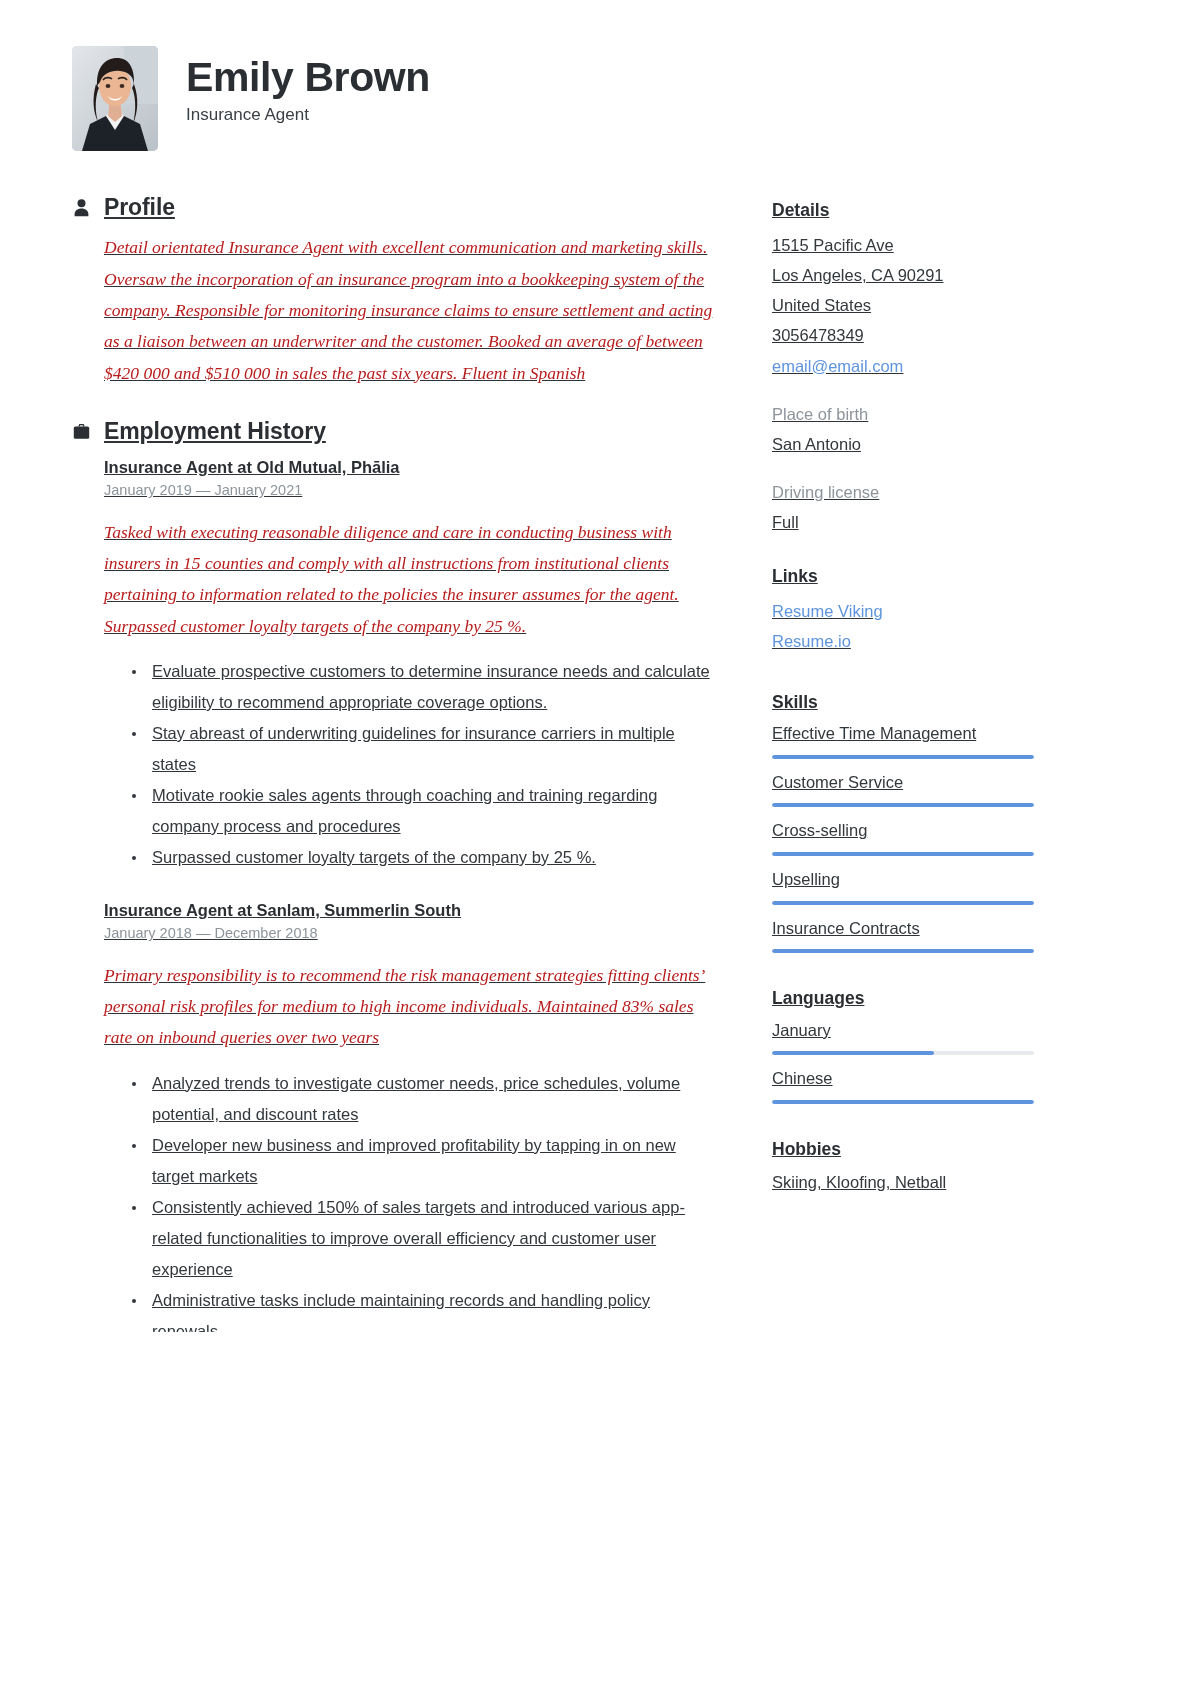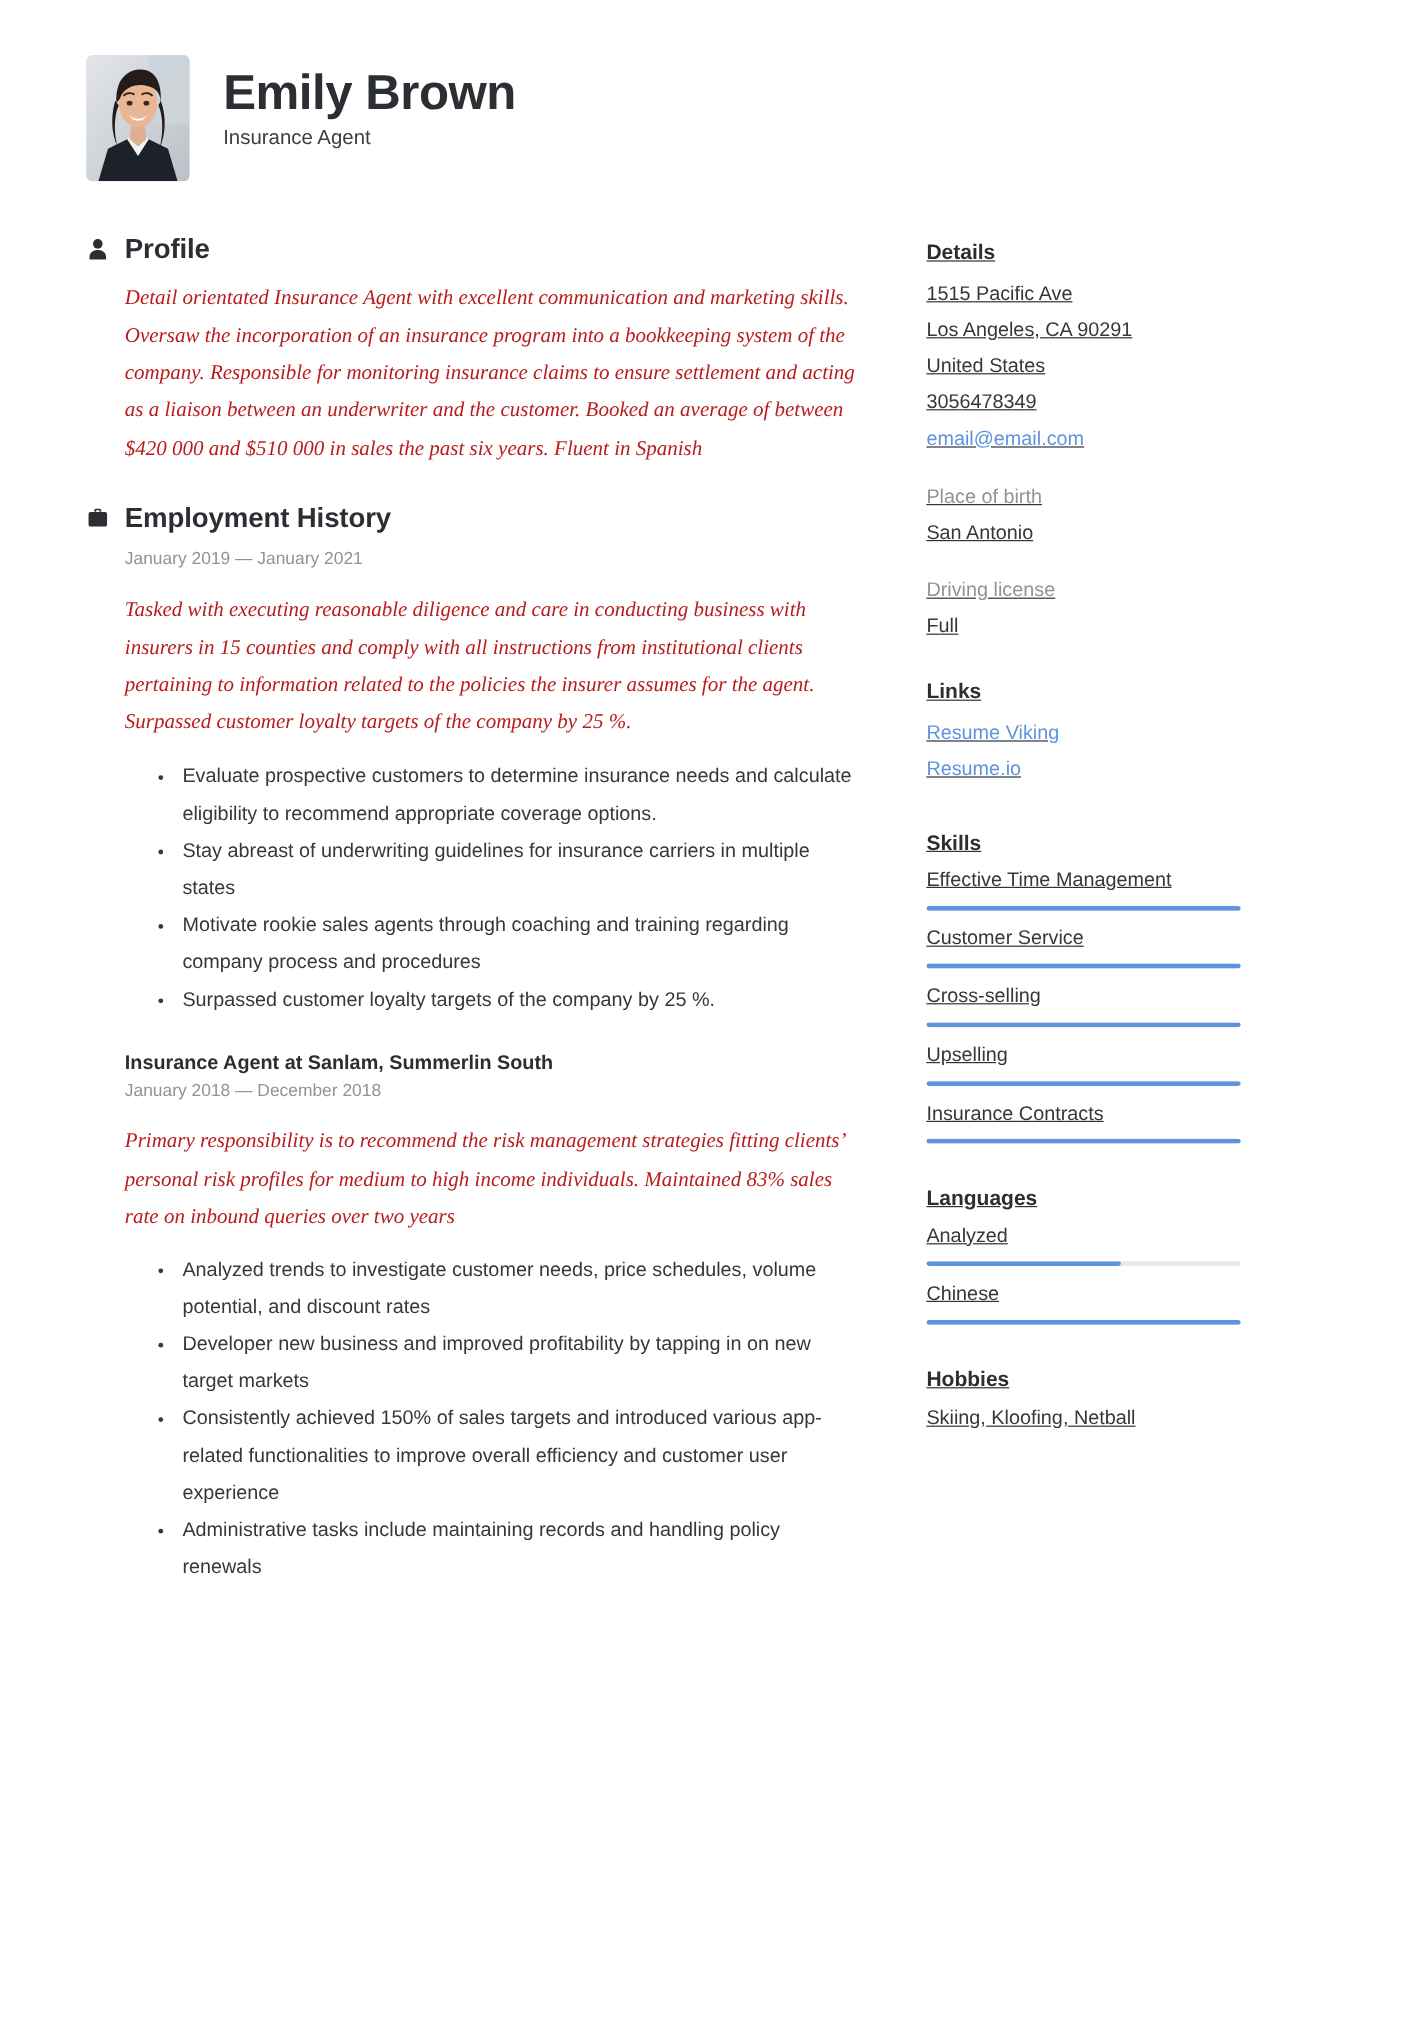--- a/index.html
+++ b/index.html
@@ -67,21 +67,21 @@
     flex: 0 0 646px;
   }
   .col-gap { flex: 0 0 54px; }
   .col-side {
     width: 262px;
     flex: 0 0 262px;
     padding-top: 4px;
   }
 
   
-  .section { margin-bottom: 30px; }
+  .section { margin-bottom: 30px; text-decoration: underline; }
   .section-head {
     display: flex;
     align-items: center;
     gap: 14px;
     margin-bottom: 12px;
   }
   .section-icon {
     width: 18px;
     height: 20px;
     display: flex;
@@ -268,20 +268,21 @@
             <svg width="17" height="17" viewBox="0 0 17 17" aria-hidden="true">
               <path d="M5.6 3.4 L5.6 2.4 C5.6 1.5 6.3 0.9 7.2 0.9 L9.8 0.9 C10.7 0.9 11.4 1.5 11.4 2.4 L11.4 3.4 L9.9 3.4 L9.9 2.6 C9.9 2.3 9.7 2.2 9.5 2.2 L7.5 2.2 C7.3 2.2 7.1 2.3 7.1 2.6 L7.1 3.4 Z" fill="#2b2f33"></path>
               <rect x="0.8" y="3.6" width="15.4" height="12.2" rx="1.6" fill="#2b2f33"></rect>
             </svg>
           </span>
           <span class="section-title">Employment History</span>
         </div>
         <div class="section-body">
 
           <div class="job">
+            <div class="job-heading">Insurance Agent at Old Mutual, Phālia</div>
             <div class="job-dates">January 2019 — January 2021</div>
             <p class="para-italic job-desc">Tasked with executing reasonable diligence and care in conducting business with insurers in 15 counties and comply with all instructions from institutional clients pertaining to information related to the policies the insurer assumes for the agent. Surpassed customer loyalty targets of the company by 25 %.</p>
             <ul class="bullets">
               <li>Evaluate prospective customers to determine insurance needs and calculate eligibility to recommend appropriate coverage options.</li>
               <li>Stay abreast of underwriting guidelines for insurance carriers in multiple states</li>
               <li>Motivate rookie sales agents through coaching and training regarding company process and procedures</li>
               <li>Surpassed customer loyalty targets of the company by 25 %.</li>
             </ul>
           </div>
 
@@ -359,21 +360,21 @@
           <div class="meter-track">
             <div class="meter-fill" style="width: 100%;"></div>
           </div>
         </div>
       </div>
 
       <div class="side-section" style="margin-top:34px;">
         <div class="side-title">Languages</div>
 
         <div class="meter-item">
-          <div class="meter-label">Analyzed</div>
+          <div class="meter-label">January</div>
           <div class="meter-track">
             <div class="meter-fill" style="width: 62%;"></div>
           </div>
         </div>
         <div class="meter-item">
           <div class="meter-label">Chinese</div>
           <div class="meter-track">
             <div class="meter-fill" style="width: 100%;"></div>
           </div>
         </div>

